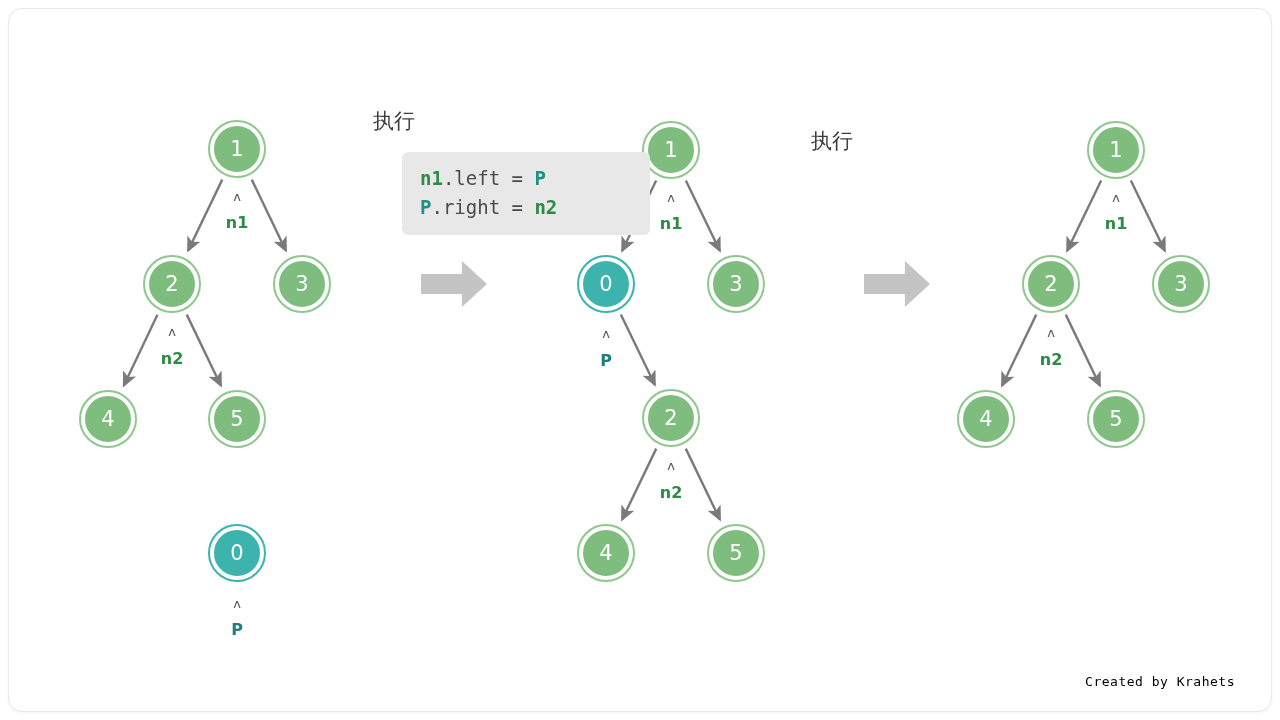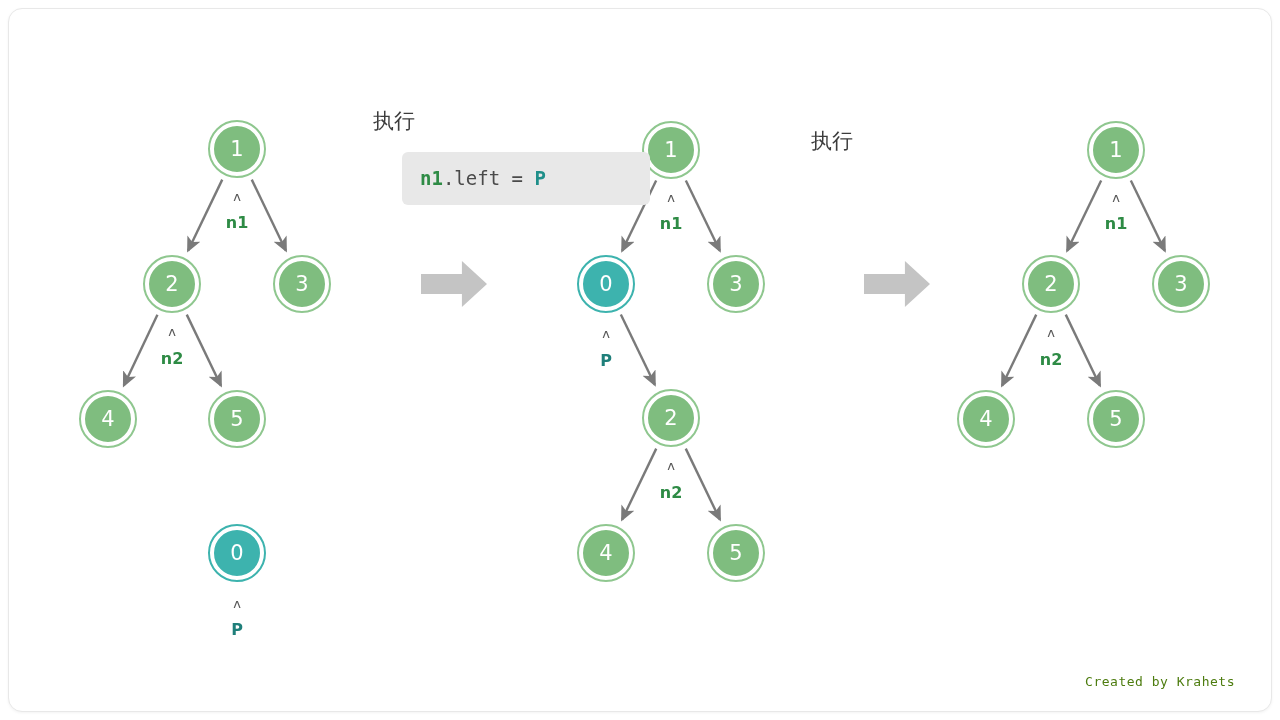--- a/index.html
+++ b/index.html
@@ -103,21 +103,21 @@
     white-space: pre;
   }
   .code-box .id-green { color: #2e8b45; font-weight: bold; }
   .code-box .id-teal  { color: #1f8f8a; font-weight: bold; }
   .credit {
     position: absolute;
     right: 36px;
     bottom: 22px;
     font-family: "DejaVu Sans Mono", monospace;
     font-size: 13px;
-    color: #4d7c0f;
+    color: #000000;
     letter-spacing: 0.5px;
     white-space: nowrap;
   }
 </style>
 </head>
 <body>
 
 <div id="canvas">
 
   <svg class="layer" id="edges-svg" viewBox="0 0 1280 720">
@@ -230,18 +230,18 @@
       <div class="ptr-label teal" style="left: 557px; top: 342px; width: 80px;">P</div>
       <div class="caret" style="left: 632px; top: 449px; width: 60px;">ʌ</div>
       <div class="ptr-label" style="left: 622px; top: 474px; width: 80px;">n2</div>
       <div class="caret" style="left: 1077px; top: 181px; width: 60px;">ʌ</div>
       <div class="ptr-label" style="left: 1067px; top: 205px; width: 80px;">n1</div>
       <div class="caret" style="left: 1012px; top: 316px; width: 60px;">ʌ</div>
       <div class="ptr-label" style="left: 1002px; top: 341px; width: 80px;">n2</div>
     </div>
 
   <div class="exec-title" style="left:364px; top:98px;">执行</div>
-  <div class="code-box" id="code-box-1" style="left:353px; top:143px; width:212px;margin-left:40px;"><div><span class="id-green">n1</span><span>.left = </span><span class="id-teal">P</span></div></div>
+  <div class="code-box" id="code-box-1" style="left:353px; top:143px; width:212px;margin-left:40px;"><div><span class="id-green">n1</span><span>.left = </span><span class="id-teal">P</span></div><div><span class="id-teal">P</span><span>.right = </span><span class="id-green">n2</span></div></div>
 
   <div class="exec-title" style="left:802px; top:118px;">执行</div>
 
   <div class="credit">Created by Krahets</div>
 </div>
 
 </body></html>

